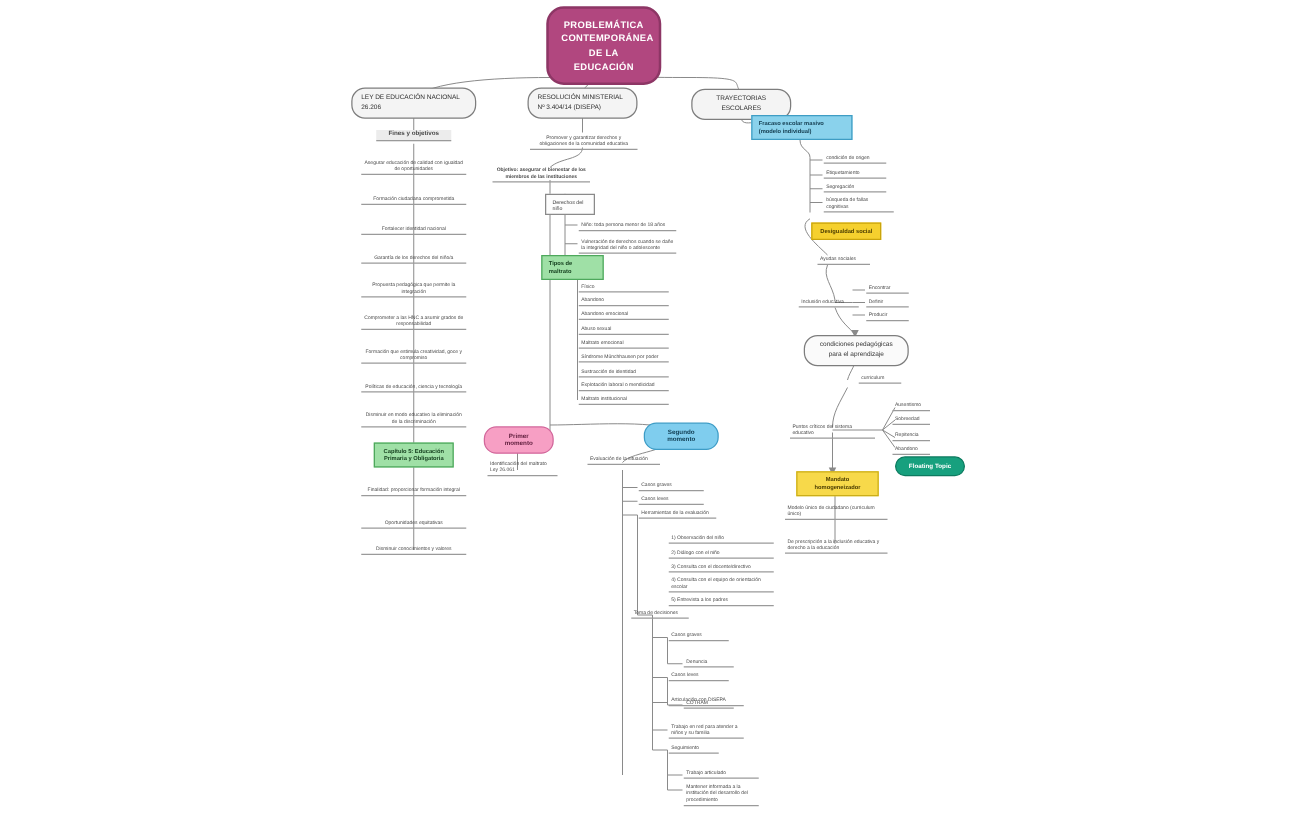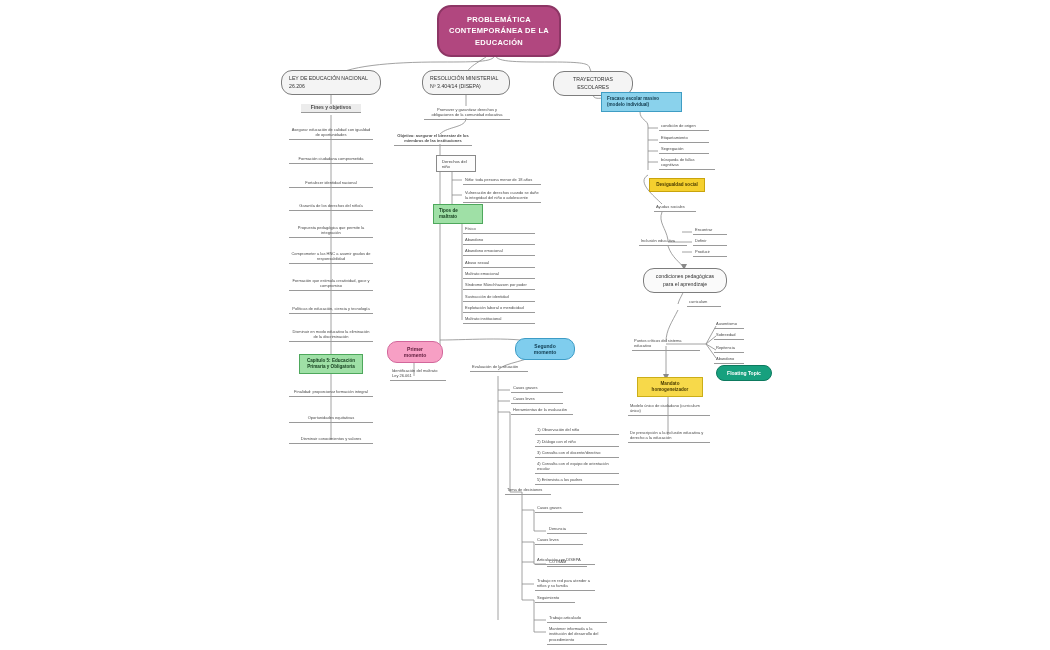--- a/index.html
+++ b/index.html
@@ -115,21 +115,21 @@
       <path d="M706,344 L716,358"></path>
       <path d="M666,346 L666,378"></path>
       <path d="M668,392 L668,435"></path>
     </g>
     <g fill="#8a8a8a">
       <polygon points="666,380 663,374 669,374"></polygon>
       <polygon points="684,270 681,264 687,264"></polygon>
     </g>
   </svg>
 
-  <div class="node root" style="left:437px;top:5px;width:124px;">PROBLEMÁTICA CONTEMPORÁNEA DE LA EDUCACIÓN</div>
+  <div class="node root" style="left:437px;top:5px;width:92px;">PROBLEMÁTICA CONTEMPORÁNEA DE LA EDUCACIÓN</div>
 
   <div class="node cap" style="left:281px;top:70px;width:100px;">LEY DE EDUCACIÓN NACIONAL 26.206</div>
   <div class="node u b c" style="left:301px;top:104px;width:60px;">Fines y objetivos</div>
 
   <div class="node u c" style="left:289px;top:127px;width:84px;">Asegurar educación de calidad con igualdad de oportunidades</div>
   <div class="node u c" style="left:289px;top:156px;width:84px;">Formación ciudadana comprometida</div>
   <div class="node u c" style="left:289px;top:180px;width:84px;">Fortalecer identidad nacional</div>
   <div class="node u c" style="left:289px;top:203px;width:84px;">Garantía de los derechos del niño/a</div>
   <div class="node u c" style="left:289px;top:225px;width:84px;">Propuesta pedagógica que permite la integración</div>
   <div class="node u c" style="left:289px;top:251px;width:84px;">Comprometer a las HNC a asumir grados de responsabilidad</div>

